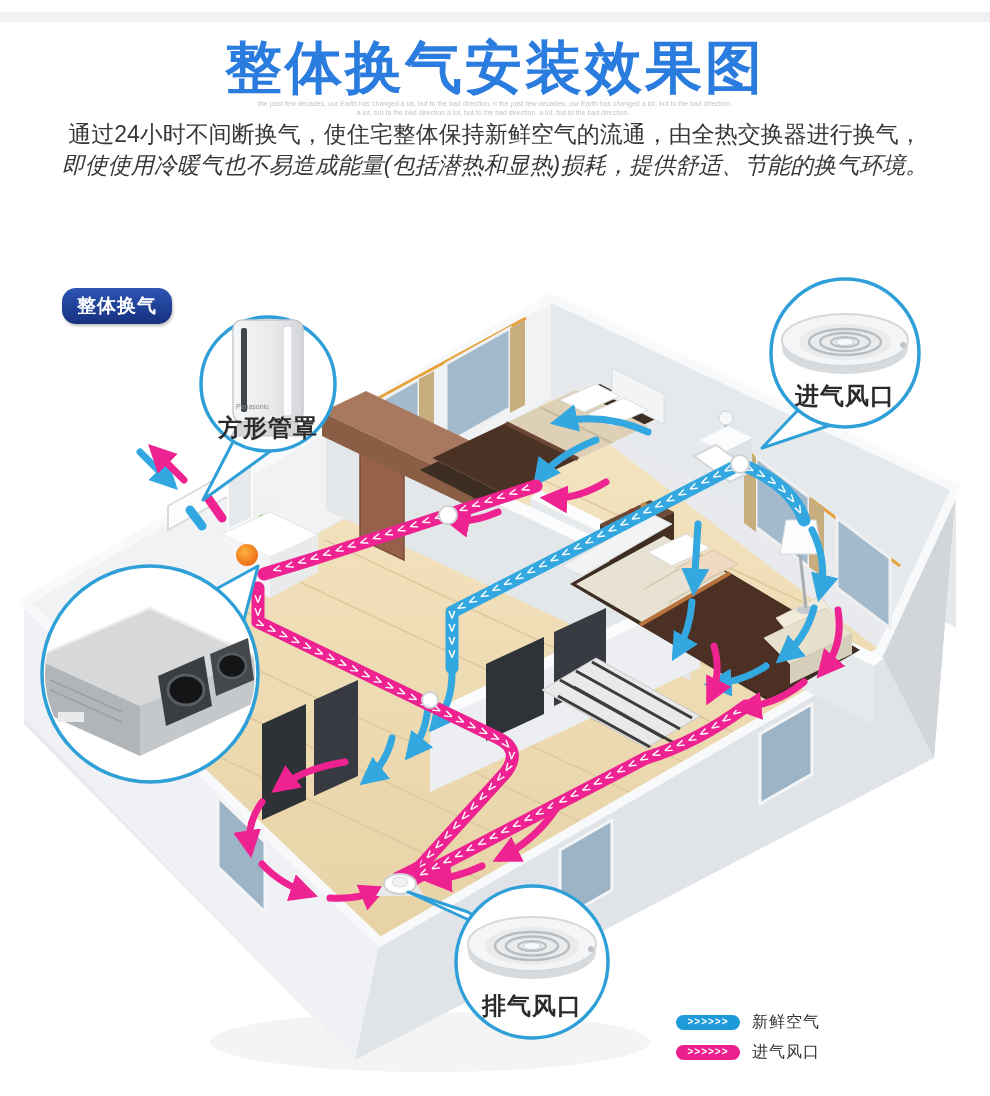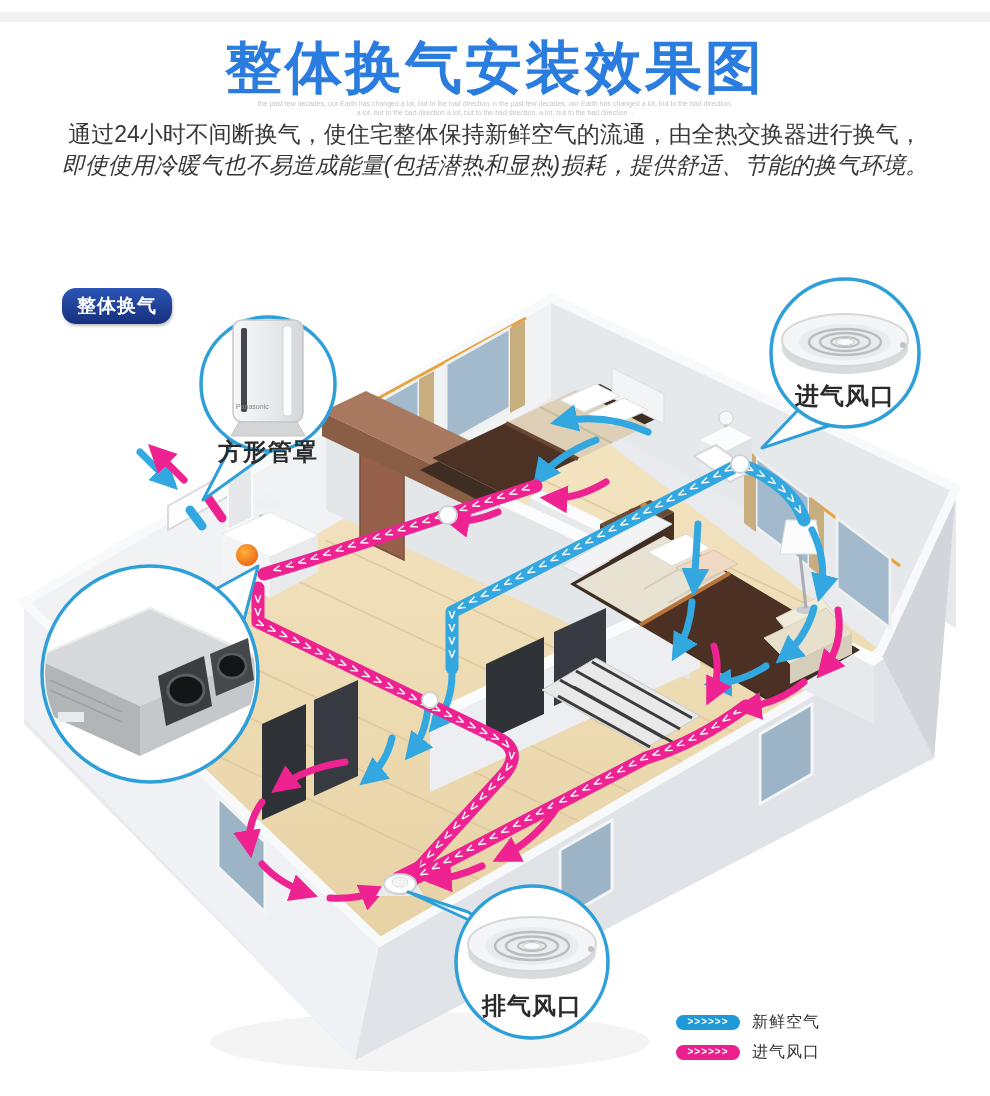--- a/index.html
+++ b/index.html
@@ -8,21 +8,21 @@
   .topstrip{position:absolute;left:0;top:0;width:990px;height:10px;background:#f0f1f3;}
   .title{position:absolute;left:0;top:18px;width:990px;text-align:center;
          font-size:57px;font-weight:700;color:#2b7cdf;letter-spacing:3px;white-space:nowrap;}
   .micro{position:absolute;left:0;width:990px;text-align:center;color:#c3c4c6;font-size:7px;line-height:9px;}
   .micro1{top:87px;} .micro2{top:96px;}
   .desc{position:absolute;left:0;width:990px;text-align:center;color:#373737;font-size:23px;line-height:31px;white-space:nowrap;}
   .desc1{top:107px;} .desc2{top:138px;font-style:italic;}
   .tag{position:absolute;left:62px;top:276px;padding:5px 15px;color:#ffffff;font-size:19px;font-weight:700;
        background:linear-gradient(#2c55b5,#16307e);border-radius:14px;box-shadow:1px 2px 3px rgba(0,0,0,.25);letter-spacing:1px;}
   .callout-label{position:absolute;text-align:center;color:#2b2b2b;font-size:24px;font-weight:600;letter-spacing:1px;}
-  .lbl-square{left:196px;top:424px;width:144px;}
+  .lbl-square{left:196px;top:400px;width:144px;}
   .lbl-intake{left:773px;top:368px;width:144px;}
   .lbl-exhaust{left:460px;top:978px;width:144px;}
   .brand{position:absolute;left:236px;top:391px;width:60px;font-size:7px;color:#85888b;letter-spacing:0;}
   .legend{position:absolute;left:676px;top:1000px;}
   .legend-row{display:flex;align-items:center;margin-bottom:9px;}
   .pill{display:inline-block;width:64px;height:15px;border-radius:8px;color:#ffffff;font-size:10px;font-weight:700;
         line-height:14px;text-align:center;letter-spacing:1px;overflow:hidden;}
   .pill-blue{background:#1f9ad8;}
   .pill-pink{background:#ec1f8e;}
   .legend-label{margin-left:12px;font-size:16px;color:#333333;letter-spacing:1px;}

